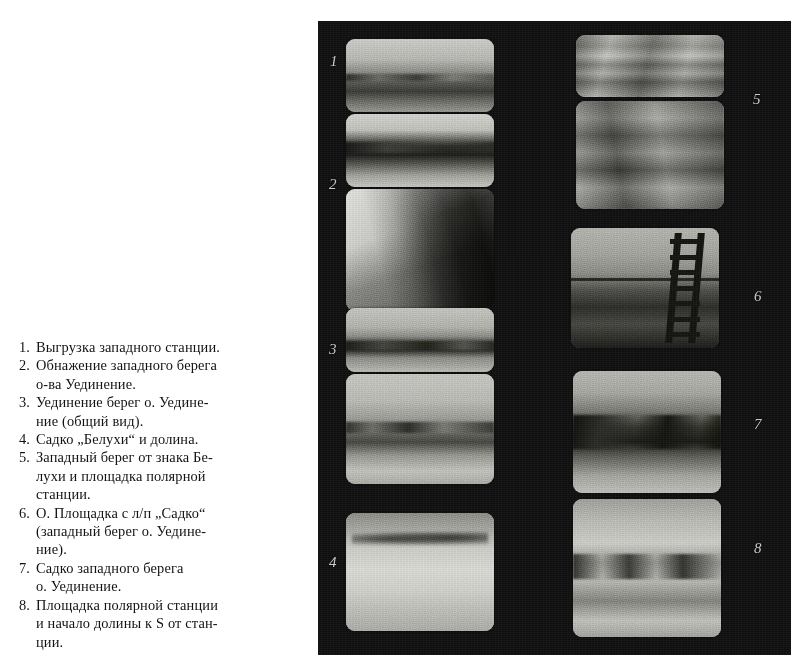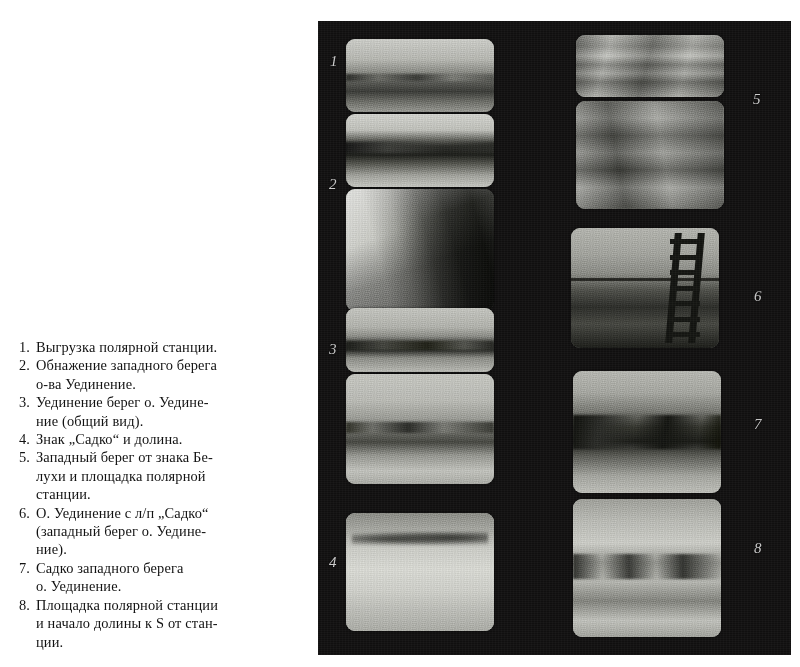--- a/index.html
+++ b/index.html
@@ -271,50 +271,50 @@
     filter: blur(1.1px);
   }
 </style>
 </head>
 <body>
 
 <div id="caption-list">
 
   <div class="caption-item">
     <span class="caption-num">1.</span>
-    <span class="caption-text">Выгрузка полярной станции.</span>
+    <span class="caption-text">Выгрузка западного станции.</span>
   </div>
 
   <div class="caption-item">
     <span class="caption-num">2.</span>
     <span class="caption-text">Обнажение западного берега
 о-ва Уединение.</span>
   </div>
 
   <div class="caption-item">
     <span class="caption-num">3.</span>
     <span class="caption-text">Уединение берег о. Уедине-
 ние (общий вид).</span>
   </div>
 
   <div class="caption-item">
     <span class="caption-num">4.</span>
-    <span class="caption-text">Знак „Садко“ и долина.</span>
+    <span class="caption-text">Садко „Белухи“ и долина.</span>
   </div>
 
   <div class="caption-item">
     <span class="caption-num">5.</span>
     <span class="caption-text">Западный берег от знака Бе-
 лухи и площадка полярной
 станции.</span>
   </div>
 
   <div class="caption-item">
     <span class="caption-num">6.</span>
-    <span class="caption-text">О. Уединение с л/п „Садко“
+    <span class="caption-text">О. Площадка с л/п „Садко“
 (западный берег о. Уедине-
 ние).</span>
   </div>
 
   <div class="caption-item">
     <span class="caption-num">7.</span>
     <span class="caption-text">Садко западного берега
 о. Уединение.</span>
   </div>
 

